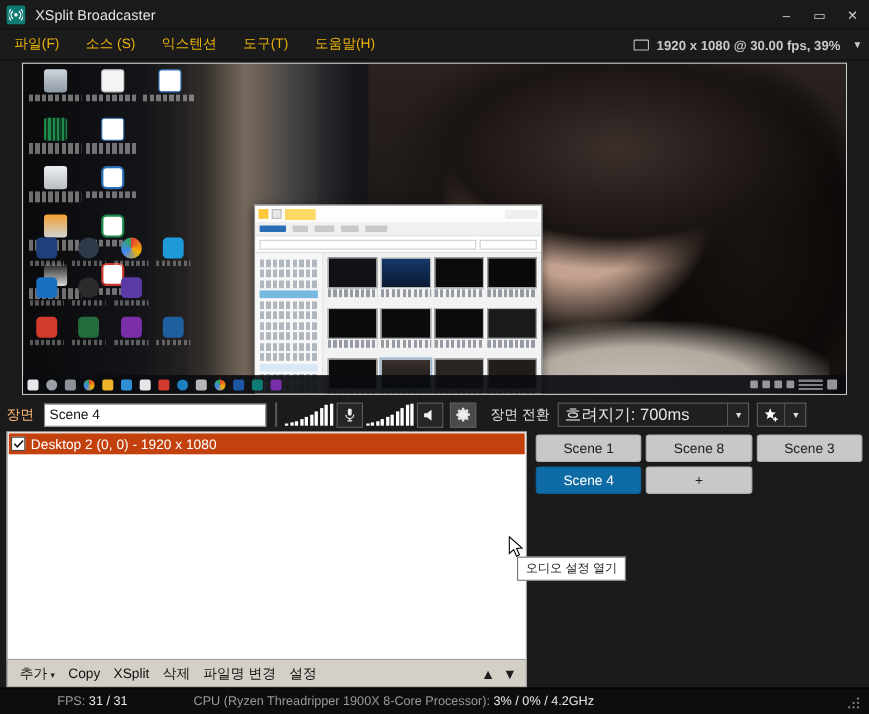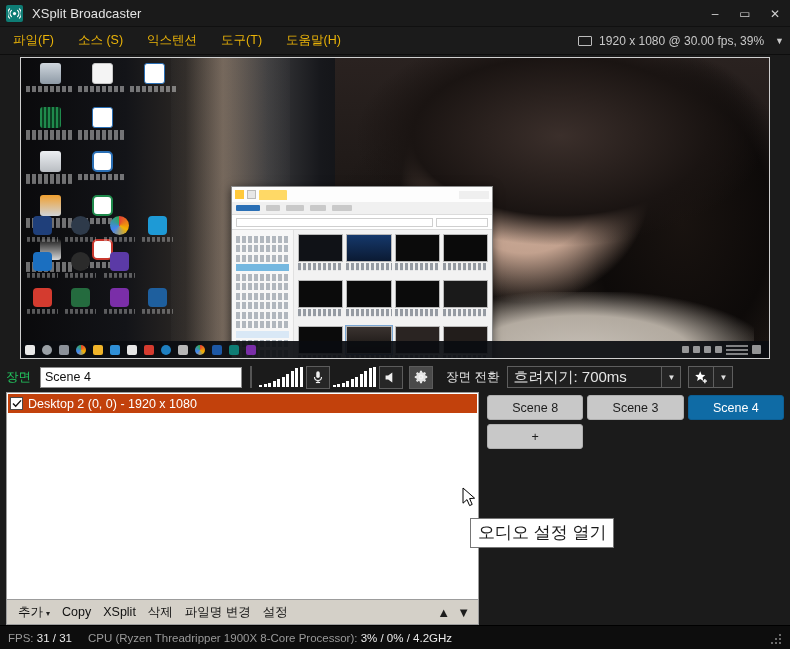--- a/index.html
+++ b/index.html
@@ -45,21 +45,21 @@
     display: flex; align-items: center;
     border-bottom: 1px solid #0d0d0d;
   }
   .menu-item {
     color: #eab308; font-size: 12.5px;
     padding: 4px 11px; margin-left: 2px;
     white-space: nowrap;
   }
   .menu-right {
     margin-left: auto; display: flex; align-items: center;
-    color: #c9c9c9; font-size: 12px; padding-right: 6px;
+    color: #c9c9c9; font-size: 12px; padding-right: 6px; font-weight: bold;
   }
   .screen-icon {
     width: 14px; height: 10px; border: 1.4px solid #bdbdbd;
     border-radius: 1px; margin-right: 7px;
   }
   .menu-caret {
     margin-left: 11px; color: #c9c9c9; font-size: 9px;
   }
 
   
@@ -160,21 +160,21 @@
   .tray-dot { width: 7px; height: 7px; background: #c9c9c9; opacity: .72; border-radius: 1px; }
   .tray-clock { width: 22px; height: 10px;
     background: repeating-linear-gradient(0deg, rgba(230,230,230,.75) 0 2px, rgba(0,0,0,0) 2px 4px); opacity: .7; }
 
   
   .controls {
     flex: 0 0 30px; background: #1b1b1b;
     display: flex; align-items: center; padding: 0 6px; gap: 0;
     position: relative; z-index: 5;
   }
-  .lbl { color: #22c55e; font-size: 12.5px; white-space: nowrap; }
+  .lbl { color: #fdba74; font-size: 12.5px; white-space: nowrap; }
   .scene-name-input {
     width: 202px; height: 21px; margin-left: 9px;
     background: #fff; border: 1px solid #8c8c8c;
     color: #111; font-size: 12.5px; padding: 0 4px;
     font-family: "Liberation Sans", sans-serif;
   }
   .divider-v { width: 2px; height: 22px; background: #555; margin: 0 7px 0 8px; }
   .meter { display: flex; align-items: flex-end; gap: 1.5px; height: 20px; }
   .meter .b { width: 3px; background: #ffffff; }
   .icon-btn {
@@ -236,35 +236,35 @@
   .scene-grid { display: grid; grid-template-columns: repeat(3, 1fr); gap: 4px; }
   .scene-btn {
     height: 25px; background: #c8c8c8; border: 1px solid #b0b0b0; border-radius: 3px;
     color: #1d1d1d; font-size: 12.5px;
     display: flex; align-items: center; justify-content: center;
   }
   .scene-btn.active { background: #0f6ba5; border-color: #0d5f94; color: #fff; }
 
   
   .tooltip {
-    position: absolute; left: 470px; top: 518px;
+    position: absolute; left: 470px; top: 506px;
     background: #ffffff; border: 1px solid #767676;
-    color: #1a1a1a; font-size: 17px; padding: 2px 7px 3px;
+    color: #1a1a1a; font-size: 11px; padding: 2px 7px 3px;
     white-space: nowrap; z-index: 40;
   }
   
   .cursor { position: absolute; left: 462px; top: 487px; z-index: 45; }
 
   
   .statusbar {
     flex: 0 0 24px; background: #0d0d0d; border-top: 1px solid #000;
     display: flex; align-items: center; padding: 0 8px; gap: 0;
     color: #b9b9b9; font-size: 11.5px;
   }
-  .st-seg { margin-right: 16px; white-space: nowrap; }
+  .st-seg { margin-right: 16px; white-space: nowrap; margin-left: 44px; }
   .st-key { color: #9a9a9a; }
   .st-val { color: #eaeaea; }
   .grip { margin-left: auto; width: 14px; height: 14px; position: relative; }
   .grip i { position: absolute; width: 2px; height: 2px; background: #8a8a8a; border-radius: 50%; }
 </style>
 </head>
 <body>
 
 <div class="app">
 
@@ -623,20 +623,21 @@
         <div class="stb">설정</div>
         <div class="stb-right">
           <span class="tri">▲</span>
           <span class="tri">▼</span>
         </div>
       </div>
     </div>
 
     <div class="scene-panel">
       <div class="scene-grid">
+        <div class="scene-btn">Scene 1</div>
         <div class="scene-btn">Scene 8</div>
         <div class="scene-btn">Scene 3</div>
         <div class="scene-btn active">Scene 4</div>
         <div class="scene-btn">+</div>
       </div>
     </div>
   </div>
 
   <div class="tooltip">오디오 설정 열기</div>
   <div class="cursor">

